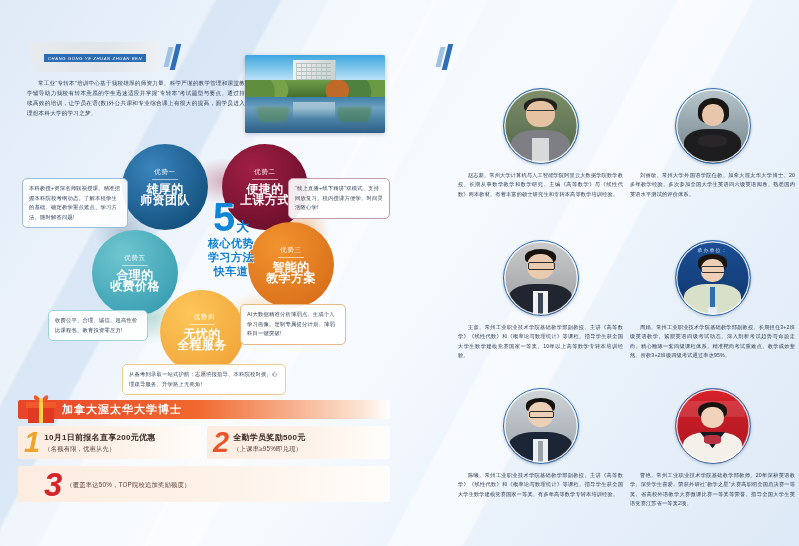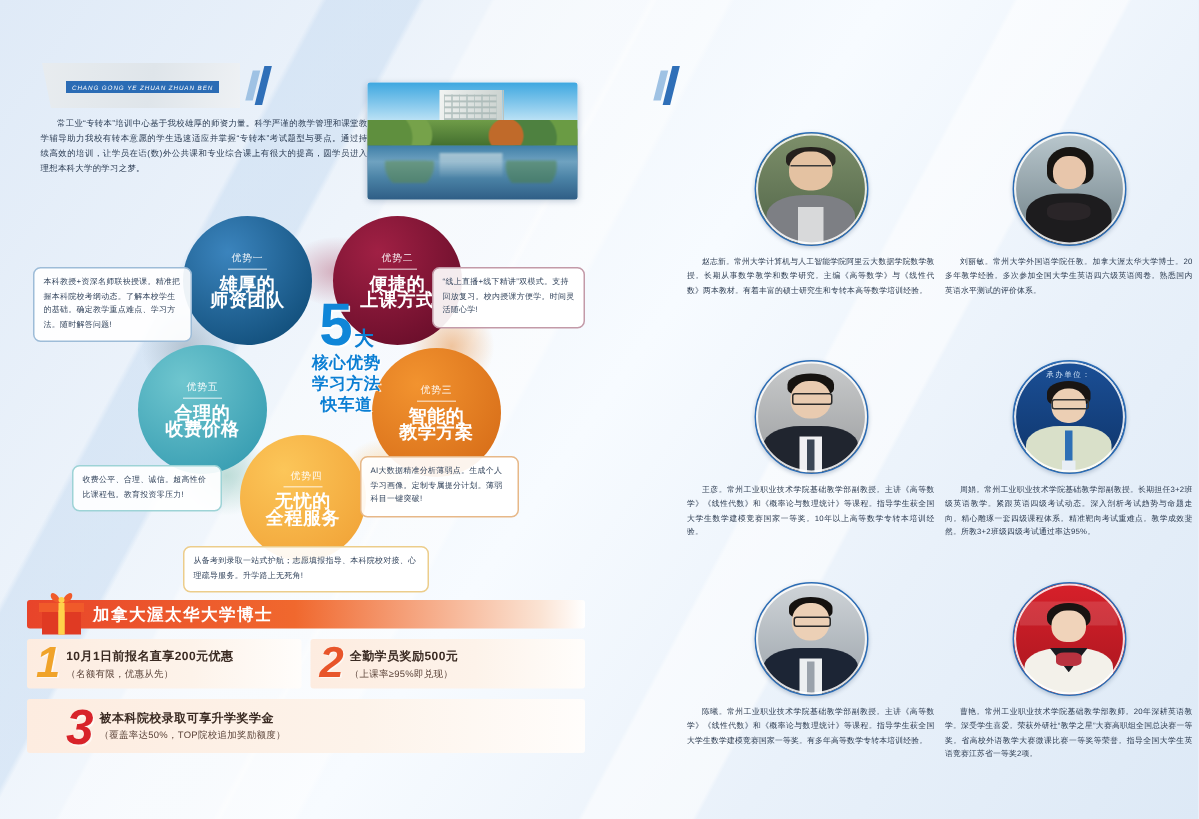--- a/index.html
+++ b/index.html
@@ -72,21 +72,21 @@
 
   
   #diagram{left:0;top:140px;width:420px;height:255px;}
   .node{position:absolute;border-radius:50%;display:flex;flex-direction:column;
      align-items:center;justify-content:center;color:#fff;text-align:center;}
   .node .tag{font-size:6.5px;letter-spacing:.6px;opacity:.95;margin-bottom:1px;}
   .node .tag:after{content:"";display:block;width:26px;height:1px;background:rgba(255,255,255,.6);margin:2px auto 3px;}
   .node .ttl{font-size:12px;font-weight:bold;line-height:11.5px;letter-spacing:.4px;}
   .n1{width:86px;height:86px;left:122px;top:4px;background:radial-gradient(circle at 35% 28%,#3b84bd,#14527f 78%);}
   .n2{width:86px;height:86px;left:222px;top:4px;background:radial-gradient(circle at 35% 28%,#a02044,#6d0f2c 78%);}
-  .n3{width:86px;height:86px;left:248px;top:92px;background:radial-gradient(circle at 35% 28%,#f2932f,#d9701a 80%);}
+  .n3{width:86px;height:86px;left:248px;top:82px;background:radial-gradient(circle at 35% 28%,#f2932f,#d9701a 80%);}
   .n4{width:84px;height:84px;left:160px;top:150px;background:radial-gradient(circle at 35% 28%,#fcc659,#f2a63a 80%);text-align:right;}
   .n5{width:86px;height:86px;left:92px;top:90px;background:radial-gradient(circle at 35% 28%,#6fc6cf,#3a9fb3 80%);}
   .link{position:absolute;border-radius:50%;}
   .lk1{width:70px;height:46px;left:190px;top:18px;background:radial-gradient(ellipse at center,rgba(206,160,177,.85),rgba(206,160,177,0) 72%);}
   .lk2{width:60px;height:60px;left:94px;top:62px;background:radial-gradient(ellipse at center,rgba(170,186,200,.8),rgba(170,186,200,0) 70%);}
   .lk3{width:58px;height:58px;left:272px;top:62px;background:radial-gradient(ellipse at center,rgba(238,186,140,.85),rgba(238,186,140,0) 70%);}
   .lk4{width:62px;height:54px;left:120px;top:150px;background:radial-gradient(ellipse at center,rgba(176,214,206,.8),rgba(176,214,206,0) 70%);}
   .lk5{width:62px;height:54px;left:226px;top:152px;background:radial-gradient(ellipse at center,rgba(250,206,142,.85),rgba(250,206,142,0) 70%);}
   #center{position:absolute;left:176px;top:60px;width:110px;height:110px;text-align:center;color:#0b7fd4;}
   #center .five{font-size:40px;font-weight:bold;line-height:34px;letter-spacing:-1px;color:#0f86d8;
@@ -283,21 +283,20 @@
         <div class="l1">全勤学员奖励500元</div>
         <div class="l2">（上课率≥95%即兑现）</div>
       </div>
     </div>
   </div>
 
   <div class="row">
     <div class="off off-wide">
       <div class="num num-3">3</div>
       <div class="txt">
-        <div class="l1">被本科院校录取可享升学奖学金</div>
         <div class="l2">（覆盖率达50%，TOP院校追加奖励额度）</div>
       </div>
     </div>
   </div>
 </div>
 
 <div class="sec-head" style="left:432px;top:42px;">
   <div class="bars">
       <i class="lite"></i>
       <i></i>

